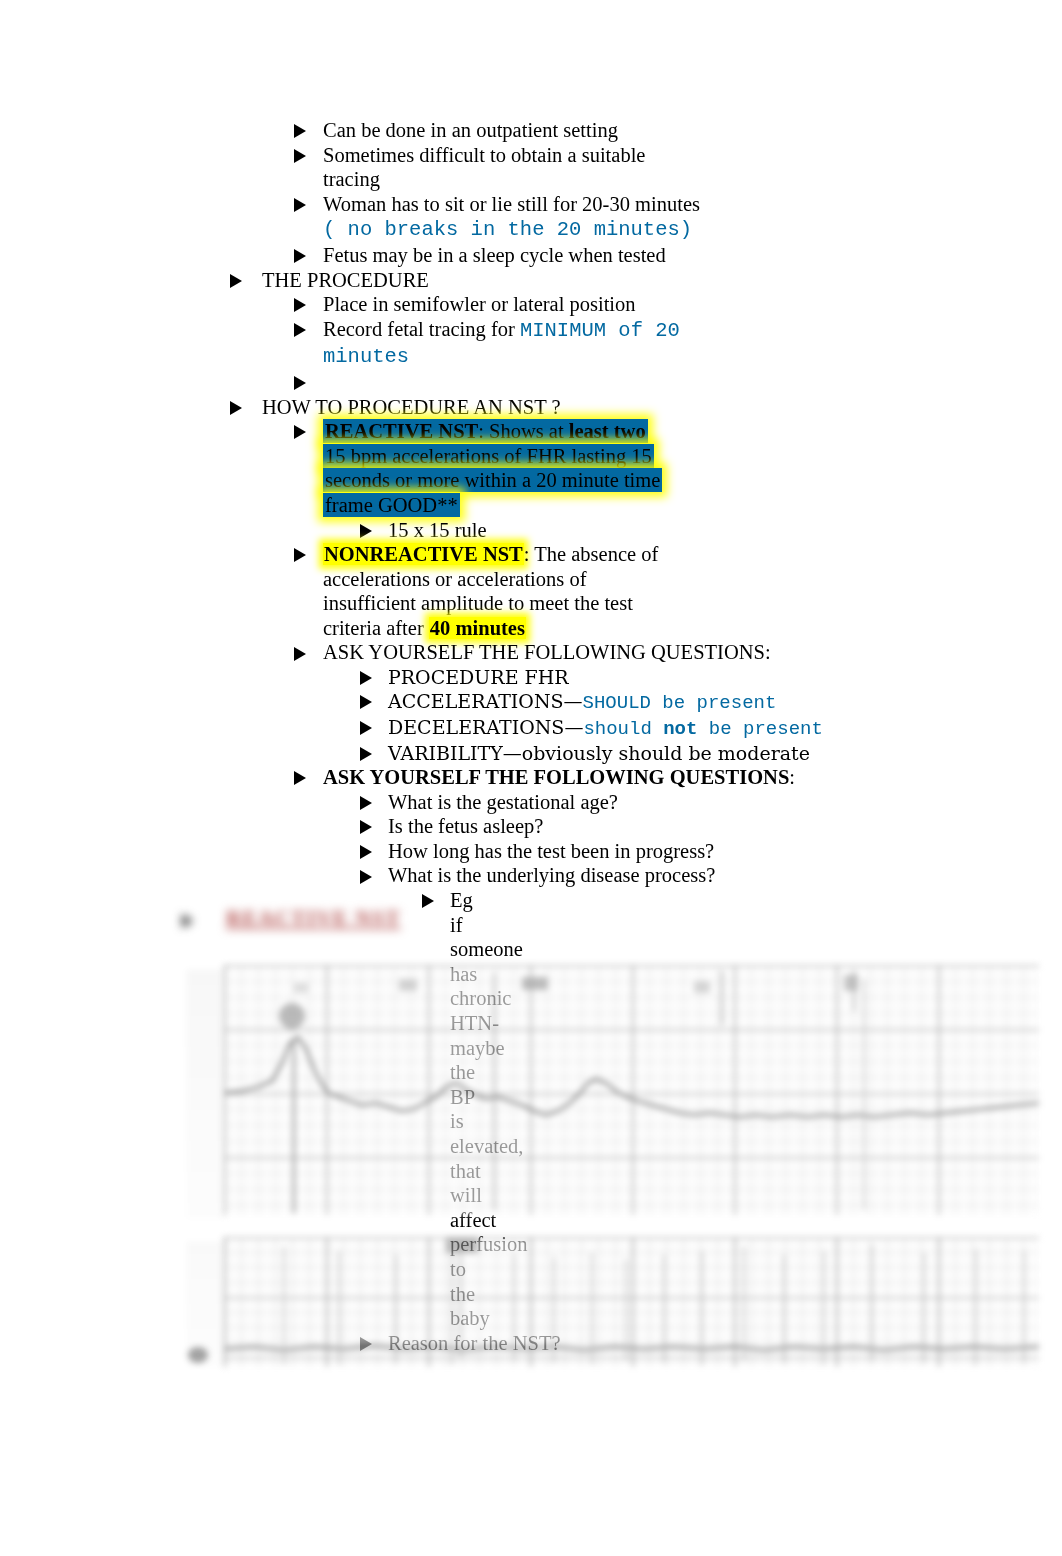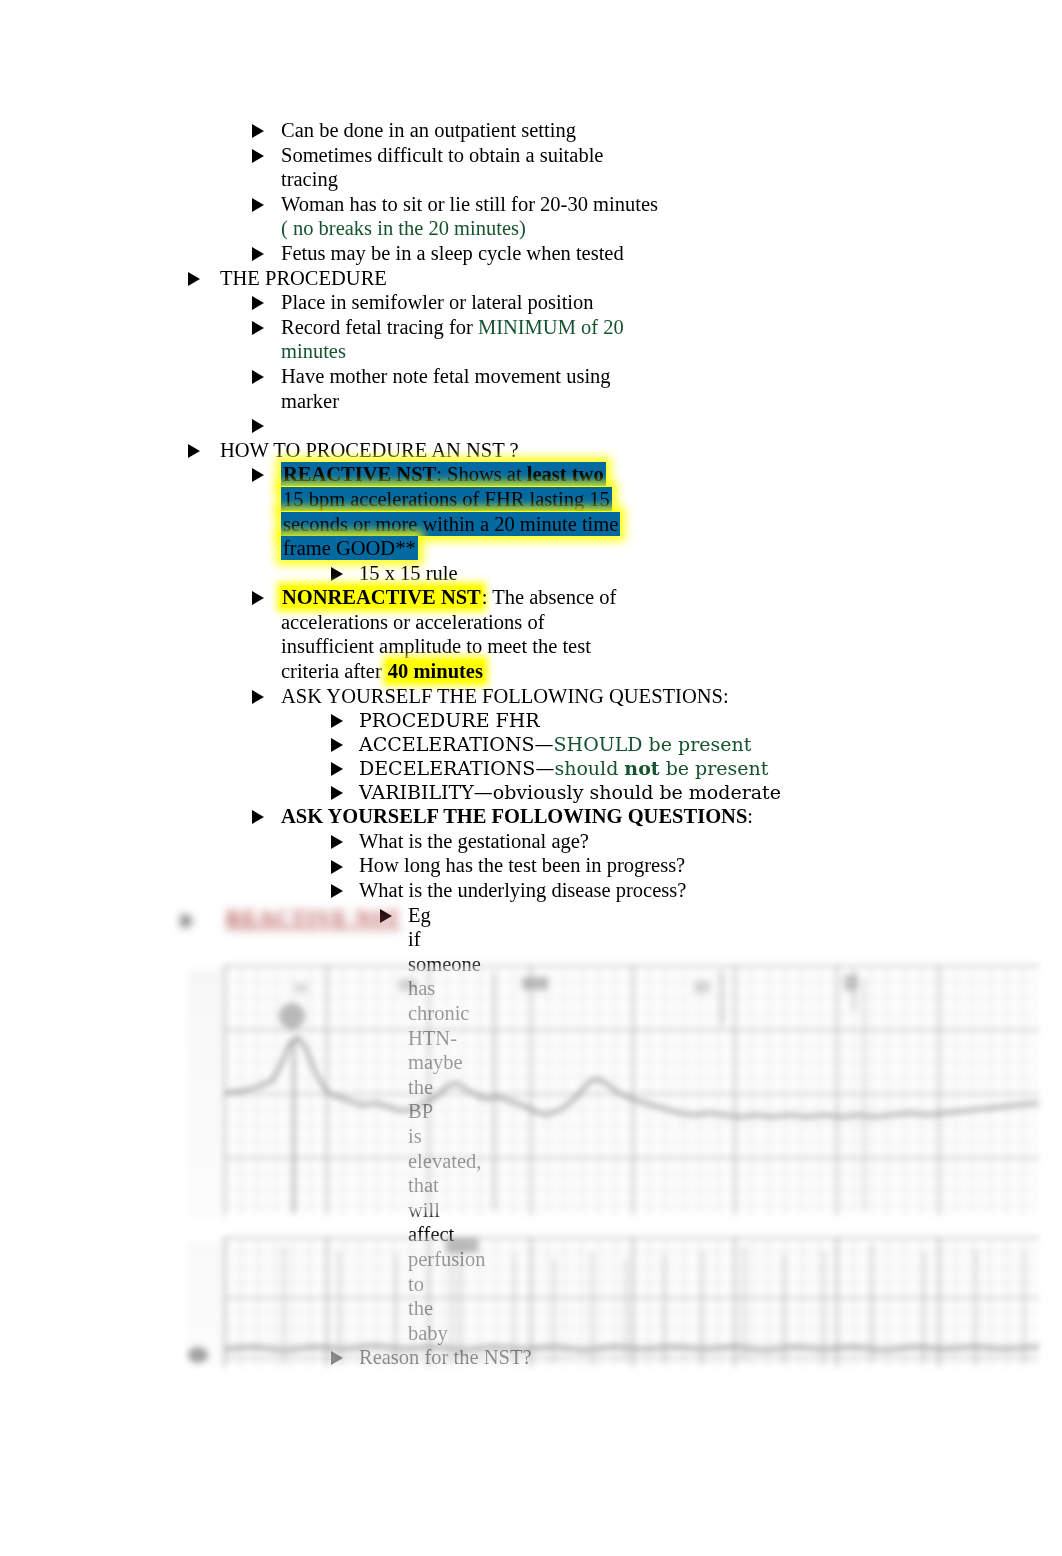--- a/index.html
+++ b/index.html
@@ -5,21 +5,21 @@
   * { margin:0; padding:0; box-sizing:border-box; }
   html,body { background:#ffffff; }
   body {
     width:1062px; height:1556px;
     font-family:"Liberation Serif","DejaVu Serif",serif;
     color:#000000;
     position:relative;
     overflow:hidden;
   }
 
-  .page { position:relative; width:1062px; height:1556px; padding-top:118px; }
+  .page { position:relative; width:1062px; height:1556px; padding-top:118px;padding-left:42px; }
 
   
   .row {
     position:relative;
     display:block;
     font-size:20.5px;
     line-height:24.6px;
     color:#000;
   }
   .row > .bullet {
@@ -32,32 +32,32 @@
   }
   .row > .txt { display:block; }
 
   
   .lvl1 { padding-left:220px; }
   .lvl1 > .bullet { left:188px; }
 
   .lvl2 { padding-left:281px; }
   .lvl2 > .bullet { left:252px; }
 
-  .lvl3 { padding-left:346px;margin-left:13px; }
+  .lvl3 { padding-left:346px; }
   .lvl3 > .bullet { left:318px; }
 
   .lvl4 { padding-left:408px; }
   .lvl4 > .bullet { left:380px; }
 
   
   .w-wide { max-width:660px; }
   .w-mid  { max-width:625px; }
   .w-narr { max-width:440px; }
 
-  .red    { color:#14532d; }
+  .red    { color:#0369a1;font-family:Liberation Mono, monospace; }
   .b      { font-weight:bold; }
 
   
   .hl {
     background:#ffff00;
     box-shadow:0 0 7px 4px rgba(255,255,0,0.95);
     padding:0 1px;
     margin-top:8px;
   }
   .hl-block {
@@ -171,24 +171,20 @@
   </div>
 
   <div class="row lvl2 w-wide">
     <span class="bullet"></span>
     <span class="txt">Place in semifowler or lateral position</span>
   </div>
   <div class="row lvl2 w-wide">
     <span class="bullet"></span>
     <span class="txt"><span>Record fetal tracing for </span><span class="red">MINIMUM of 20 minutes</span></span>
   </div>
-  <div class="row lvl2 w-wide">
-    <span class="bullet"></span>
-    <span class="txt">Have mother note fetal movement using marker</span>
-  </div>
   <div class="row lvl2 empty-row">
     <span class="bullet"></span>
     <span class="txt"></span>
   </div>
 
   <div class="row lvl1">
     <span class="bullet"></span>
     <span class="txt">HOW TO PROCEDURE AN NST ?</span>
   </div>
 
@@ -231,20 +227,24 @@
   </div>
 
   <div class="row lvl2">
     <span class="bullet"></span>
     <span class="txt"><span class="b">ASK YOURSELF THE FOLLOWING QUESTIONS</span><span>:</span></span>
   </div>
 
   <div class="row lvl3">
     <span class="bullet"></span>
     <span class="txt">What is the gestational age?</span>
+  </div>
+  <div class="row lvl3">
+    <span class="bullet"></span>
+    <span class="txt">Is the fetus asleep?</span>
   </div>
   <div class="row lvl3">
     <span class="bullet"></span>
     <span class="txt">How long has the test been in progress?</span>
   </div>
   <div class="row lvl3">
     <span class="bullet"></span>
     <span class="txt">What is the underlying disease process?</span>
   </div>
   <div class="row lvl4 w-narr">

